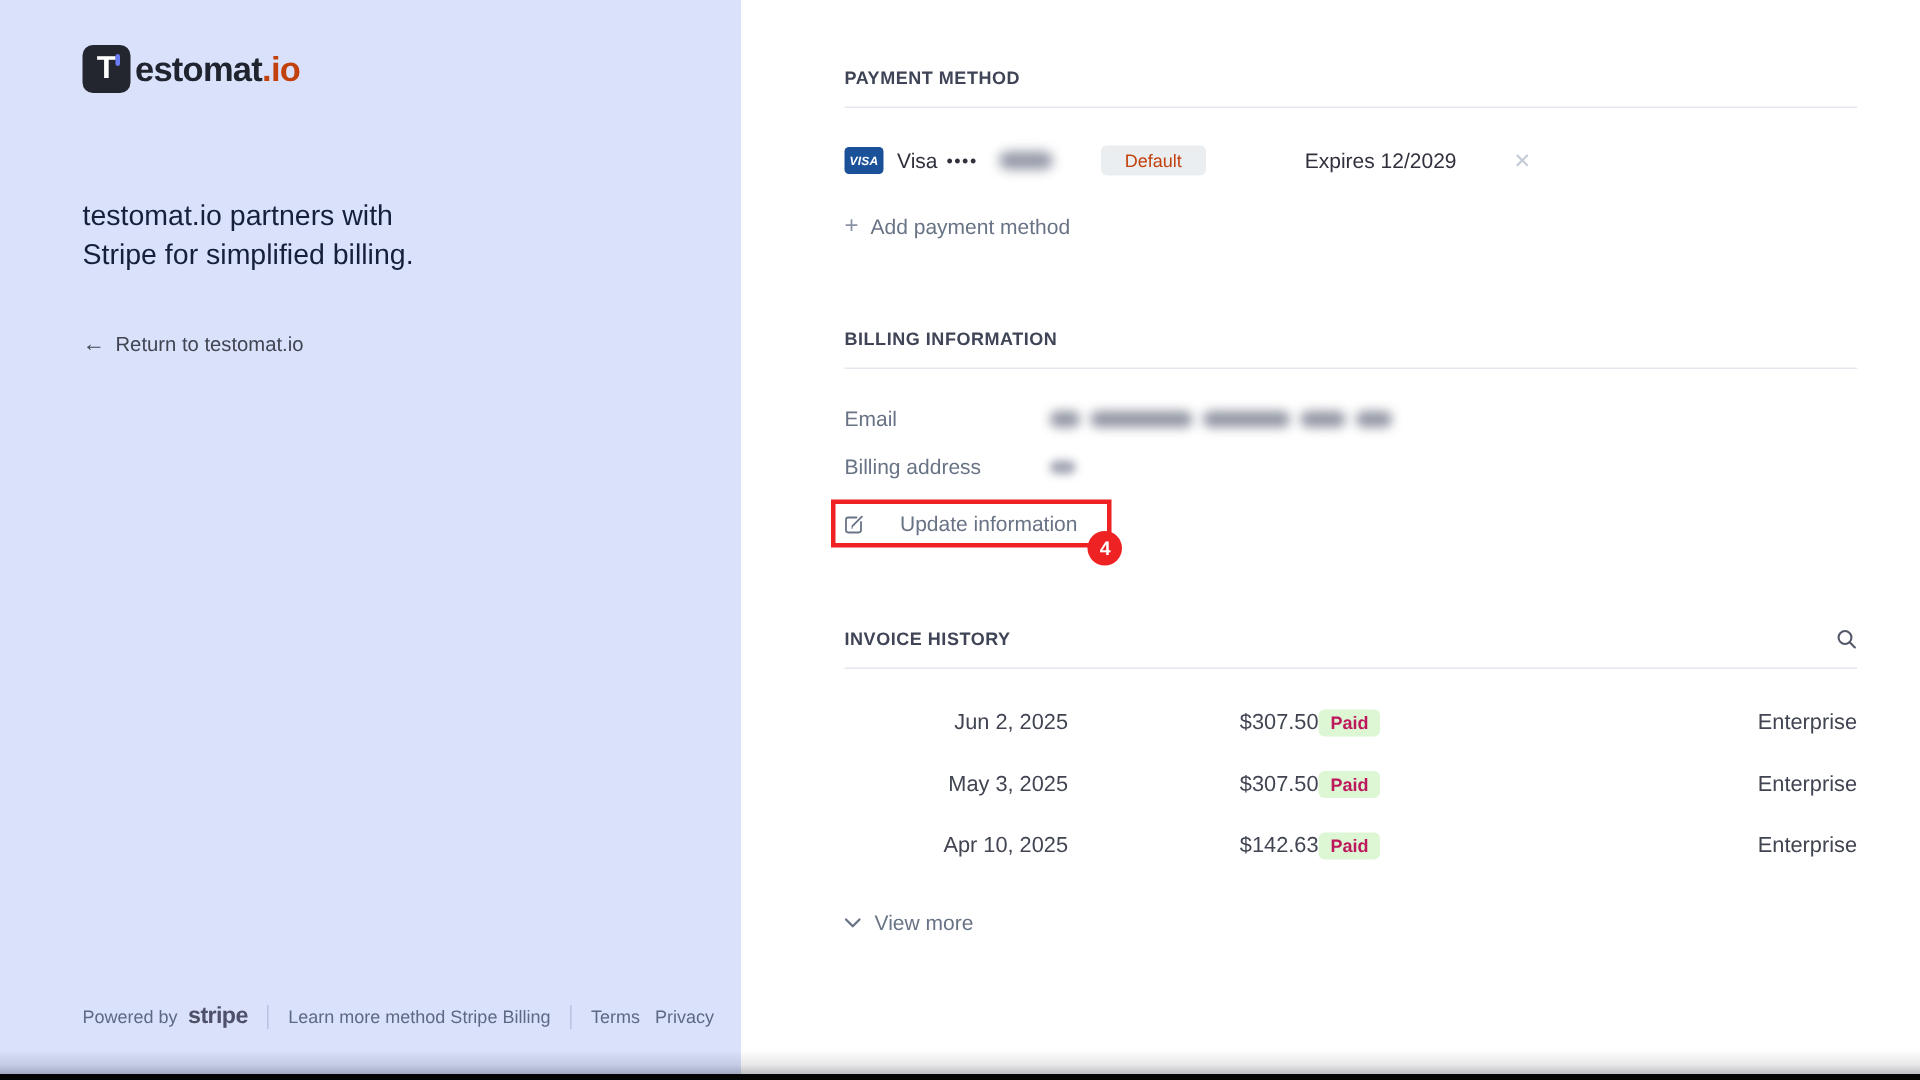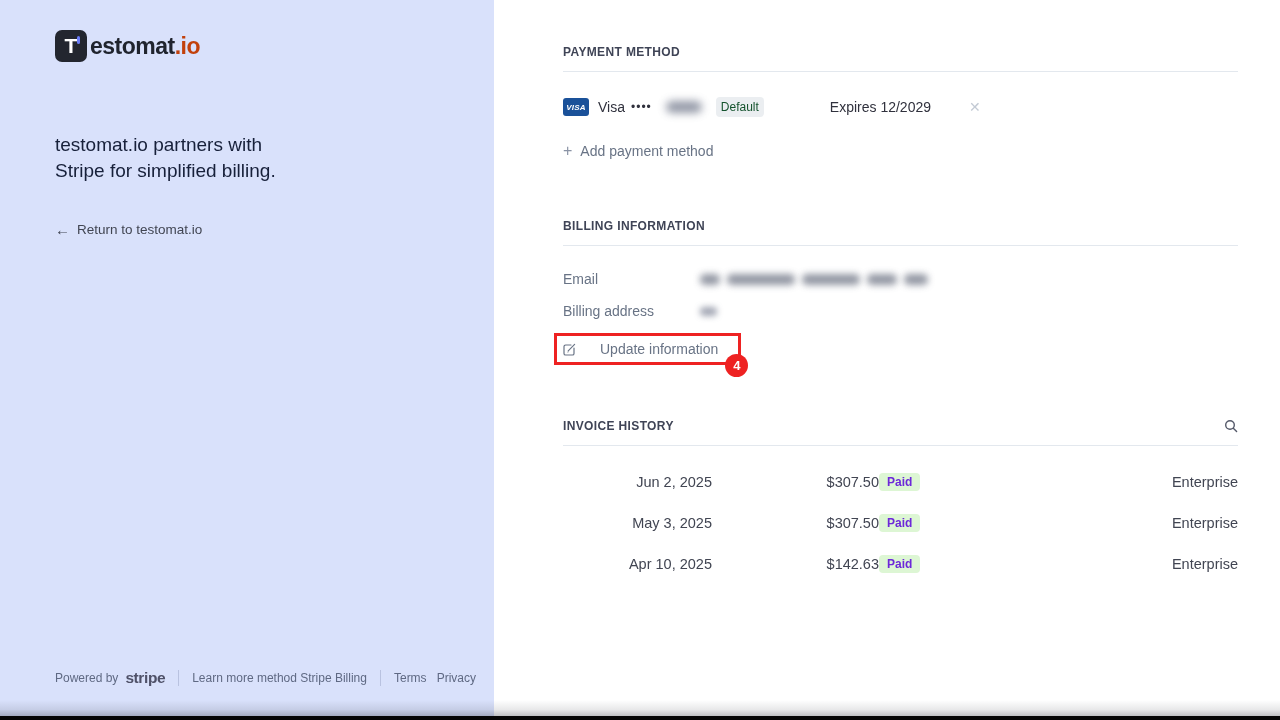--- a/index.html
+++ b/index.html
@@ -41,22 +41,22 @@
   .pm-title { margin-top:45px; }
 
   .card-row { margin-top:24px; display:flex; align-items:center; height:22px; }
   .visa-icon { width:26px; height:18px; background:#1a5199; border-radius:3px; color:#ffffff;
                font-size:8px; font-weight:700; font-style:italic; display:flex; align-items:center;
                justify-content:center; letter-spacing:0.2px; }
   .card-brand { margin-left:9px; font-size:14px; color:#30313d; }
   .card-dots { margin-left:6px; font-size:12px; color:#30313d; letter-spacing:1px; }
   .digit-blob { margin-left:14px; width:36px; height:12px; background:#70778a; border-radius:6px;
                 filter:blur(4px); opacity:0.75; }
-  .default-badge { margin-left:14px; background:#ebeef1; color:#14532d; font-size:12px;
-                   padding:3px 5px; border-radius:4px; }
+  .default-badge { margin-left:32px; background:#ebeef1; color:#c2410c; font-size:12px;
+                   padding:3px 16px; border-radius:4px; }
   .expires { margin-left:66px; font-size:14px; color:#30313d; }
   .close-x { margin-left:38px; color:#c3cad4; font-size:14px; cursor:pointer; }
 
   .add-row { margin-top:24px; display:flex; align-items:center; gap:8px; font-size:14px;
              color:#687385; cursor:pointer; }
   .plus-glyph { font-size:16px; color:#8a93a5; }
 
   .bi-title { margin-top:59px; }
 
   .info-row { display:flex; align-items:center; font-size:14px; }
@@ -74,21 +74,21 @@
   .step-circle { position:absolute; right:-7px; bottom:-12px; width:23px; height:23px; border-radius:50%;
                  background:#ee2222; color:#ffffff; font-size:13px; font-weight:700;
                  display:flex; align-items:center; justify-content:center; }
 
   .ih-title-row { margin-top:54px; display:flex; align-items:center; justify-content:space-between; }
   .search-btn { cursor:pointer; display:flex; align-items:center; }
 
   .invoice-table { margin-top:15px; }
   .invoice-row { display:grid; grid-template-columns:142px 167px 112px 1fr; align-items:center;
                  height:41px; padding-left:7px; font-size:14.5px; color:#414552; cursor:pointer;text-align:right; }
-  .paid-badge { display:inline-block; justify-self:start; background:#ddf6d4; color:#6d28d9;
+  .paid-badge { display:inline-block; justify-self:start; background:#ddf6d4; color:#be185d;
                 font-size:12px; font-weight:700; padding:2px 8px; border-radius:4px; }
 
   .view-more { margin-top:23px; display:flex; align-items:center; gap:9px; font-size:14px;
                color:#687385; cursor:pointer; }
 
   
   .bottom-shadow { position:absolute; left:0; right:0; bottom:4px; height:16px; pointer-events:none;
                    background:linear-gradient(to bottom, rgba(25,28,40,0) 0%, rgba(25,28,40,0.10) 60%, rgba(25,28,40,0.28) 100%); }
   .bottom-bar { position:absolute; left:0; right:0; bottom:0; height:4px; background:#050505; }
 </style>
@@ -210,18 +210,24 @@
         <span>Enterprise</span>
       </div>
       <div class="invoice-row">
         <span>Apr 10, 2025</span>
         <span>$142.63</span>
         <span class="paid-badge">Paid</span>
         <span>Enterprise</span>
       </div>
     </div>
 
+    <div class="view-more">
+      <svg width="11" height="7" viewBox="0 0 11 7">
+        <polyline points="1,1 5.5,5.5 10,1" fill="none" stroke="#687385" stroke-width="1.5" stroke-linecap="round" stroke-linejoin="round"></polyline>
+      </svg>
+      <span>View more</span>
+    </div>
 
   </div>
 </div>
 
 <div class="bottom-shadow"></div>
 <div class="bottom-bar"></div>
 
 </body></html>

